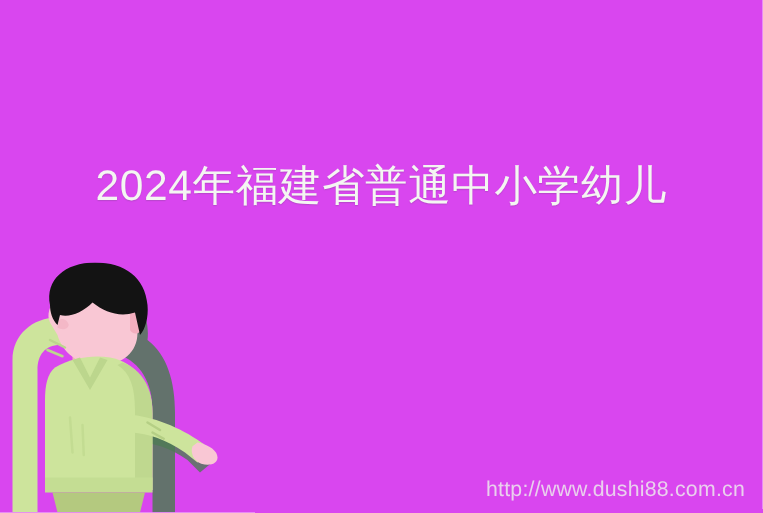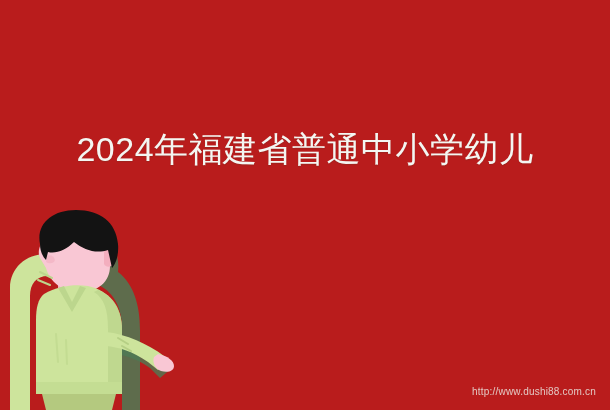--- a/index.html
+++ b/index.html
@@ -9,21 +9,21 @@
   body {
     width: 610px;
     height: 410px;
     overflow: hidden;
     font-family: "Liberation Sans", "DejaVu Sans", sans-serif;
   }
   #poster {
     position: relative;
     width: 610px;
     height: 410px;
-    background: #b91c1c;
+    background: #d946ef;
     overflow: hidden;
   }
   
   #title-block {
     position: absolute;
     left: 0;
     right: 0;
     top: 126px;
     text-align: center;
     z-index: 5;
@@ -39,21 +39,21 @@
     white-space: nowrap;
     text-shadow: 0 1px 1px rgba(40,70,45,0.18);
   }
   
   #watermark {
     position: absolute;
     right: 14px;
     bottom: 11px;
     z-index: 6;
     color: rgba(238, 243, 236, 0.80);
-    font-size: 10px;
+    font-size: 17px;
     line-height: 15px;
     letter-spacing: 0.2px;
     white-space: nowrap;
   }
   
   #illustration {
     position: absolute;
     left: 0;
     bottom: 0;
     width: 190px;

